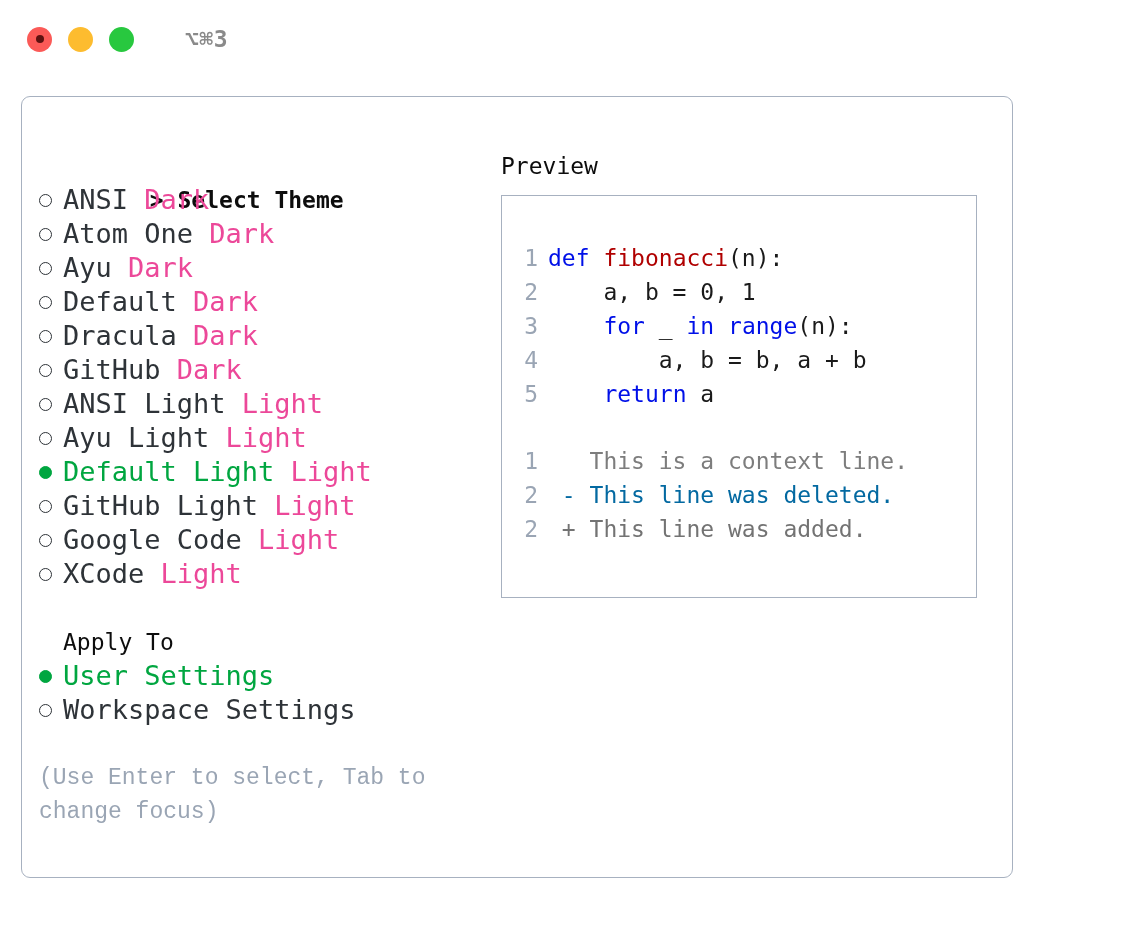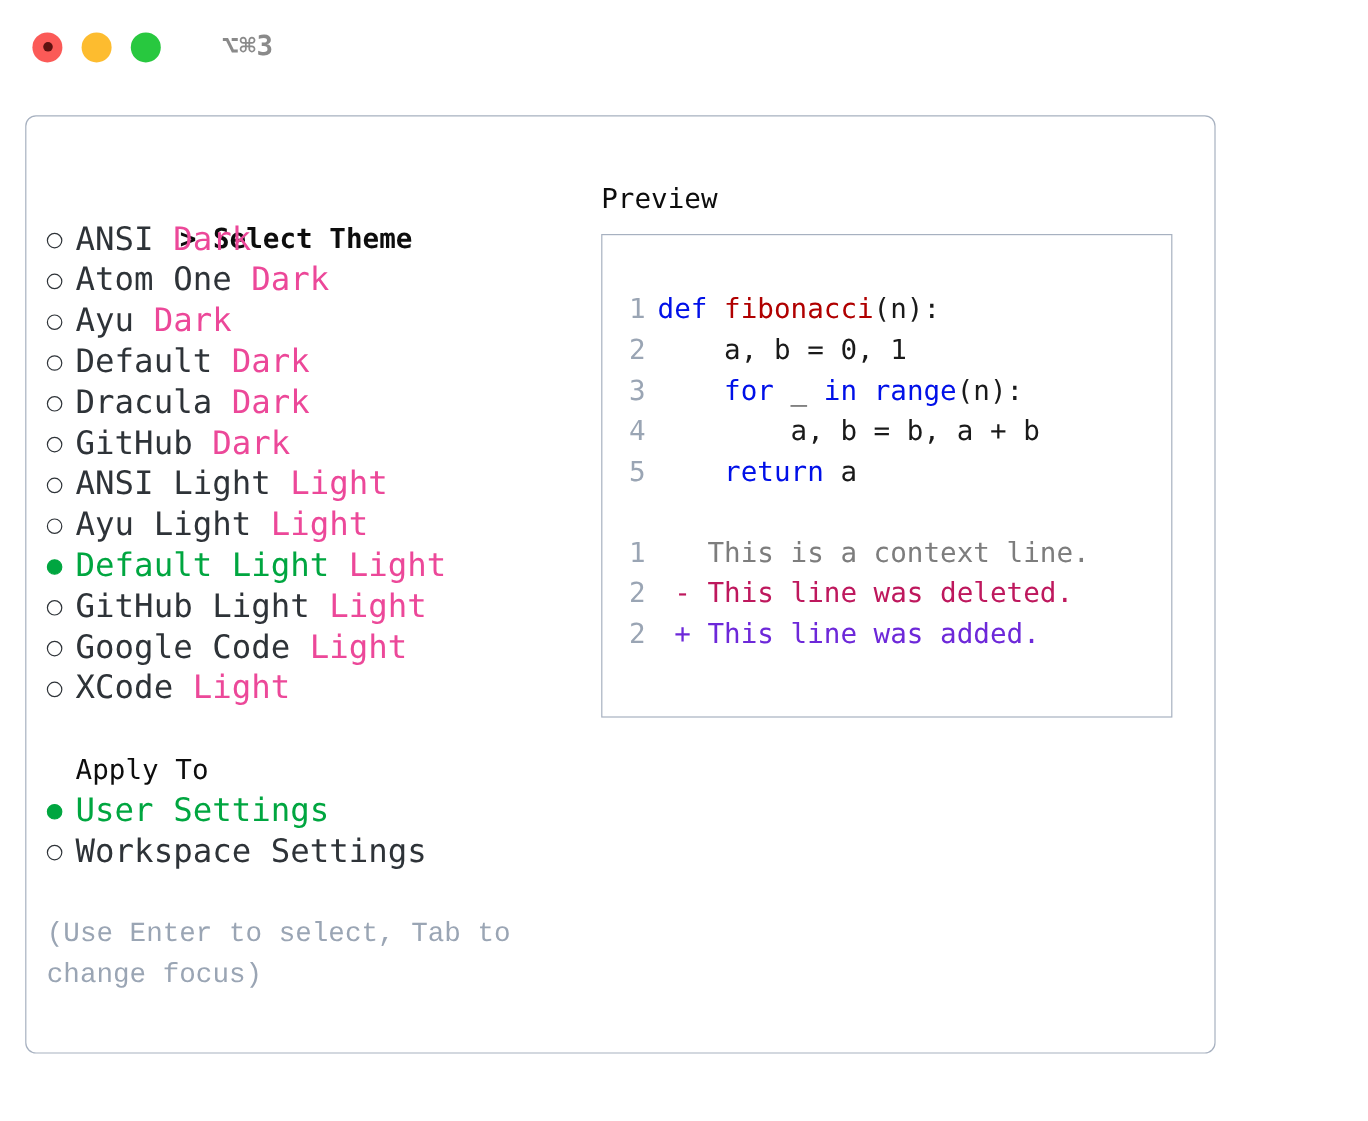--- a/index.html
+++ b/index.html
@@ -186,22 +186,22 @@
   .tok-fn   { color: #b00000; }
   .tok-txt  { color: #1a1a1a; }
 
   .diff-area {
     position: absolute;
     left: 12px;
     top: 248px;
     right: 6px;
   }
   .diff-ctx { color: #7d7d7d; }
-  .diff-del { color: #be185d; }
-  .diff-add { color: #6d28d9; }
+  .diff-del { color: #0369a1; }
+  .diff-add { color: #737373; }
 </style>
 </head>
 <body>
 
 <div class="titlebar">
   <div class="lights">
     <div class="light red"></div>
     <div class="light yellow"></div>
     <div class="light green"></div>
   </div>

